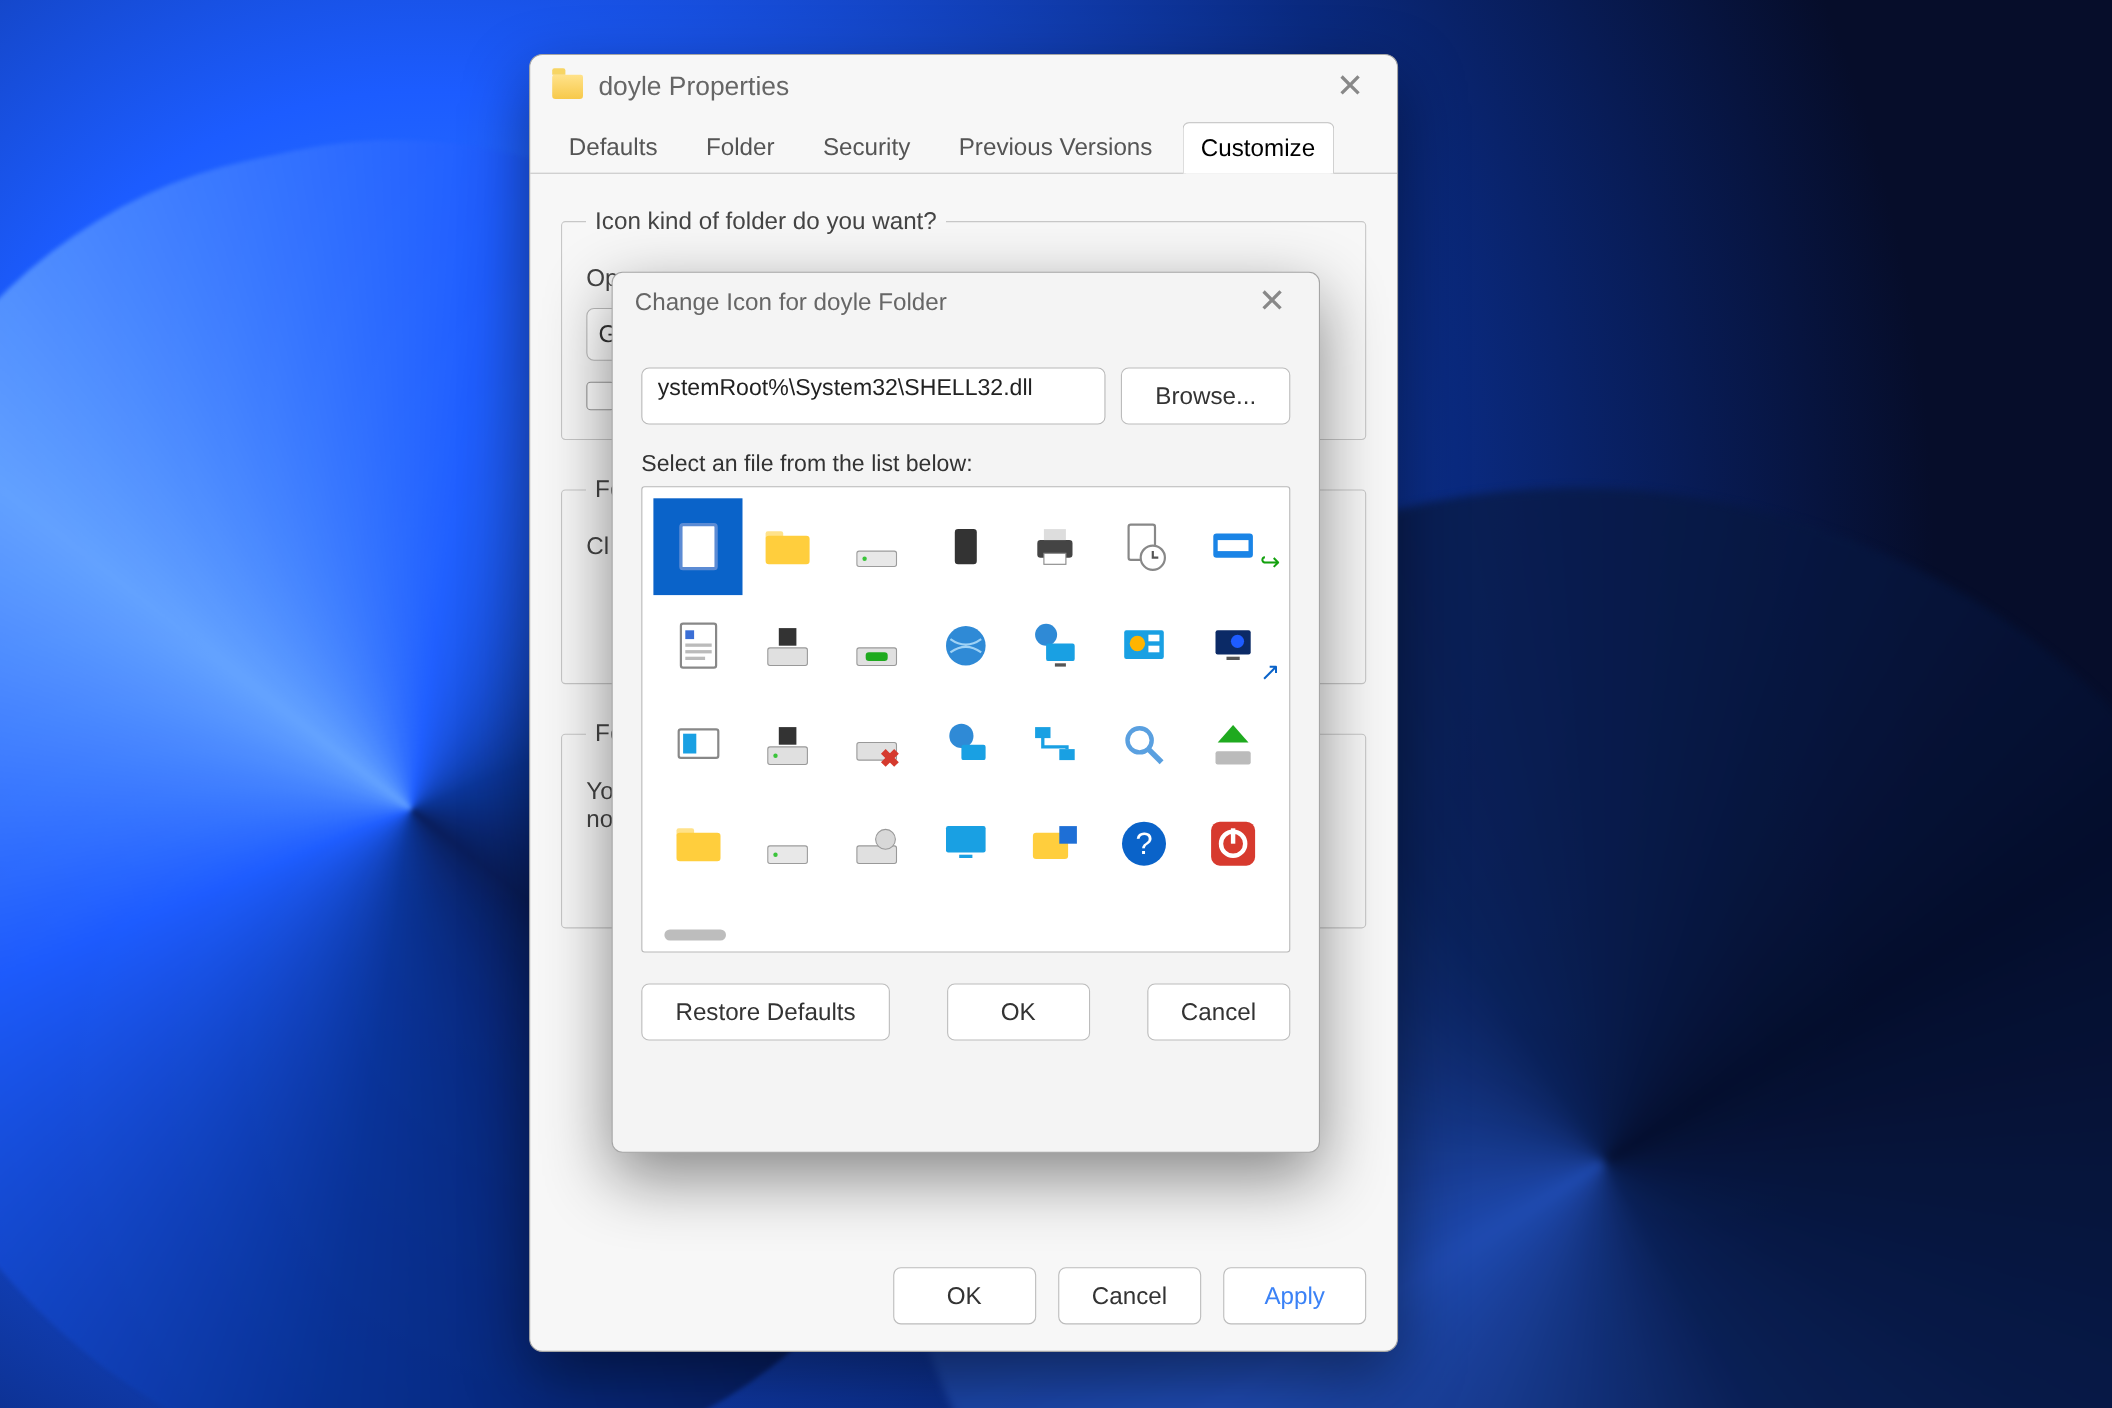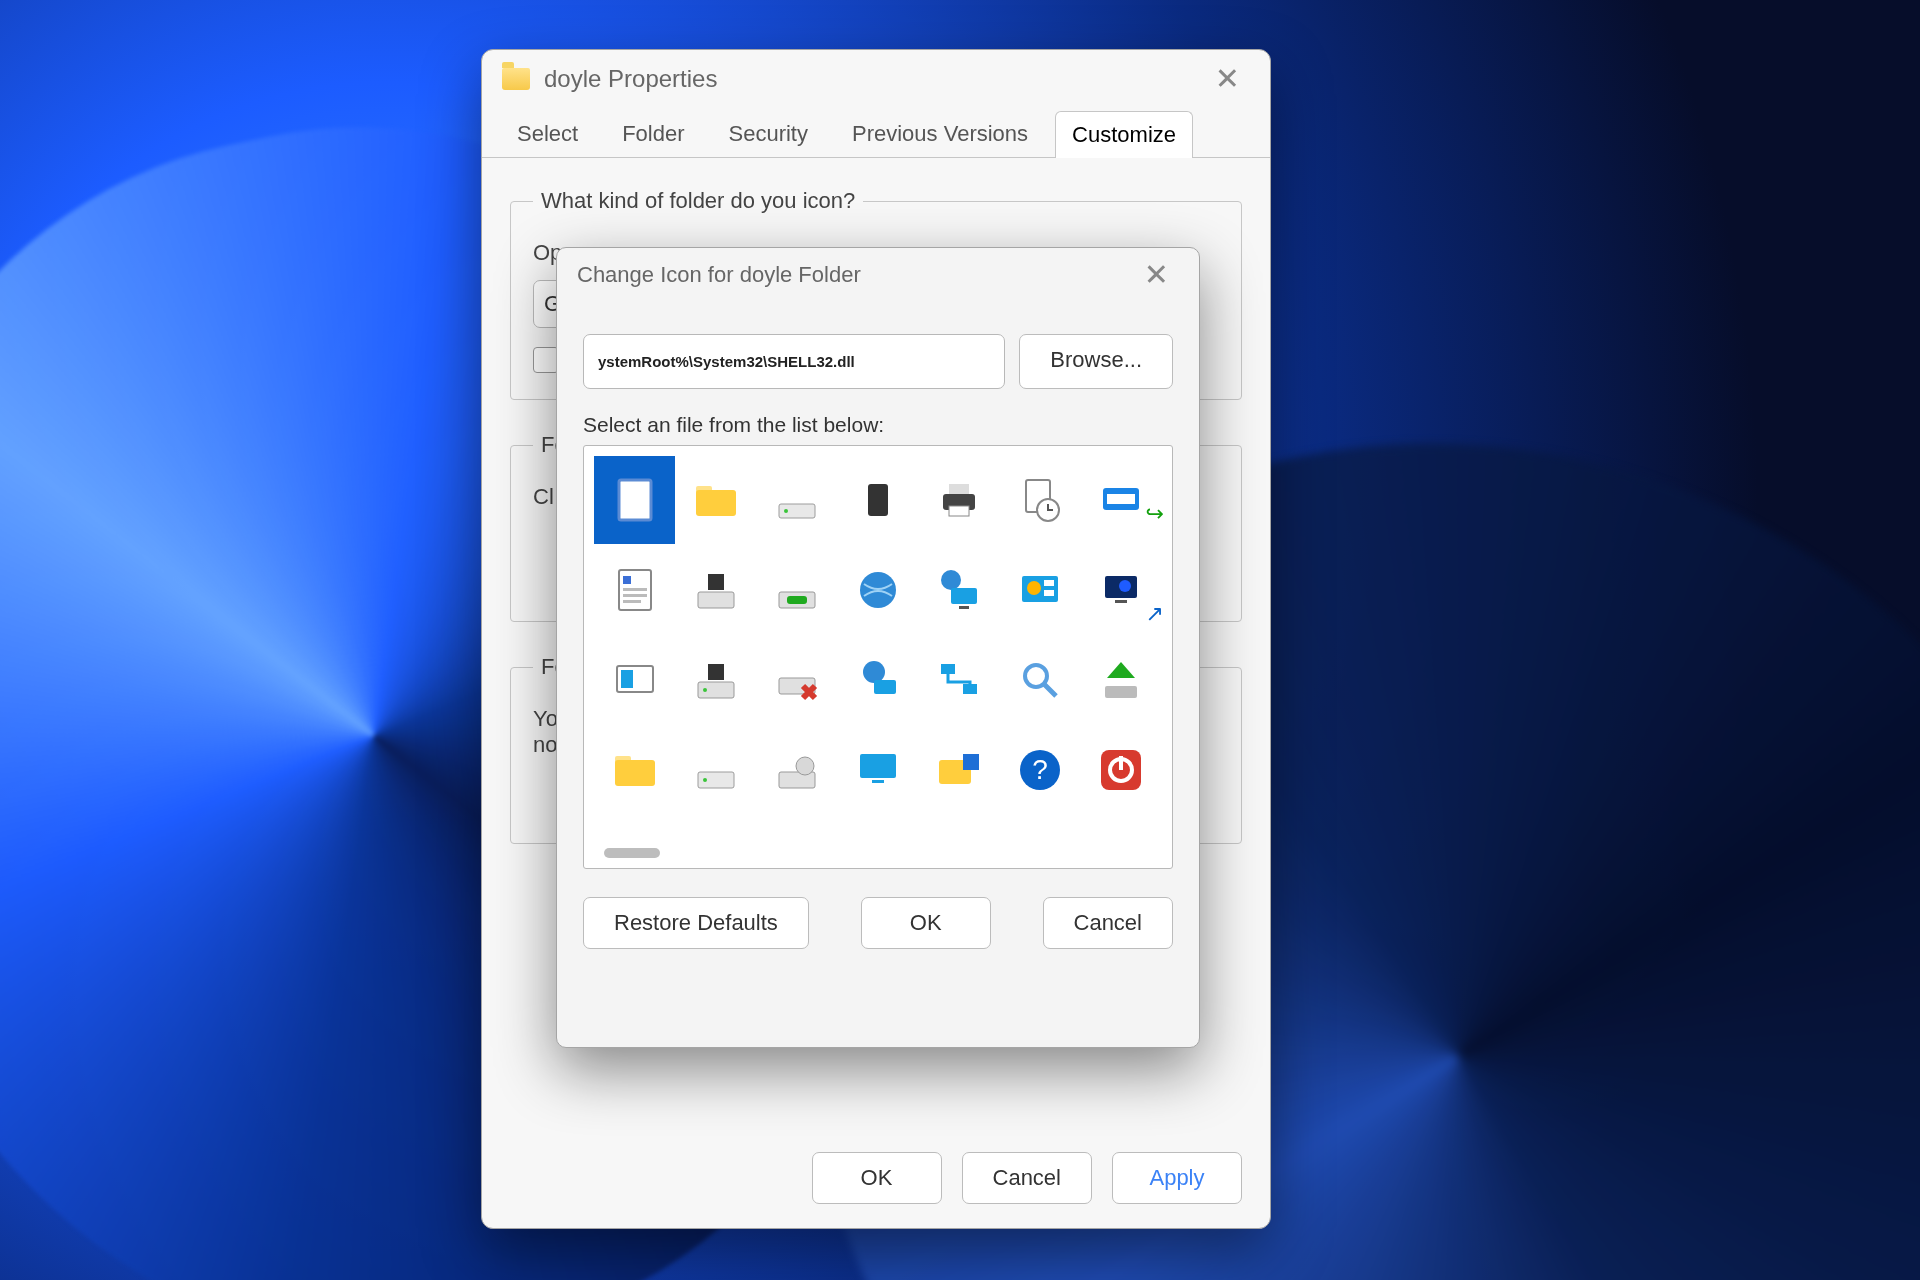--- a/index.html
+++ b/index.html
@@ -53,21 +53,21 @@
   .btn.disabled{ color:#3b82f6; }
   .row-buttons{ position:absolute; bottom:24px; right:28px; display:flex; gap:20px; }
 
   
   #chg{ left:556px; top:247px; width:644px; height:801px; background:#f4f4f4;
         border-radius:10px; }
   #chg .titlebar{ font-size:22px; height:54px; }
   #chg .body{ padding:24px 26px 0 26px; font-size:21px; color:#333; }
   .path-row{ display:flex; gap:14px; margin:8px 0 24px 0; }
   .path-input{ flex:1; background:#fff; border:1px solid #b8b8b8; border-radius:7px;
-               padding:18px 14px; font-size:15px; color:#222;font-weight:bold; }
+               padding:6px 14px; font-size:21px; color:#222; }
   .icon-list{ border:1px solid #b8b8b8; background:#fff; border-radius:3px;
               height:424px; padding:10px; display:grid;
               grid-template-columns:repeat(7,1fr); grid-auto-rows:88px;
               gap:2px 0; overflow:hidden; position:relative; }
   .ic{ display:flex; align-items:center; justify-content:center; cursor:default; }
   .ic.sel{ background:#0a63c9; }
   .ic svg{ width:48px; height:48px; }
   .icon-scroll{ position:absolute; left:20px; bottom:10px; width:56px; height:10px;
                 background:#bdbdbd; border-radius:5px; }
   .green-arrow, .blue-arrow{ position:absolute; font-size:22px; }
@@ -91,30 +91,30 @@
 <div id="desktop"></div>
 
 <div id="props" class="win-window">
   <div class="titlebar">
      <span class="folder-glyph"></span>
      <span>doyle Properties</span>
      <span class="title-close">✕</span>
   </div>
 
   <div class="tabstrip">
-     <div class="tab">Select</div>
+     <div class="tab">Defaults</div>
      <div class="tab">Folder</div>
      <div class="tab">Security</div>
      <div class="tab">Previous Versions</div>
      <div class="tab active">Customize</div>
   </div>
 
   <div class="tabbody">
      <fieldset>
-        <legend>What kind of folder do you icon?</legend>
+        <legend>Icon kind of folder do you want?</legend>
         <div style="margin-bottom:14px;">Op</div>
         <span class="btn" style="padding:10px 10px; min-width:0;">G</span>
         <div style="height:18px"></div>
         <span style="display:inline-block;width:26px;height:26px;border:1px solid #999;border-radius:4px;background:#fff;vertical-align:middle;"></span>
      </fieldset>
 
      <fieldset style="height:190px;">
         <legend>Fo</legend>
         <div>Cl</div>
      </fieldset>

